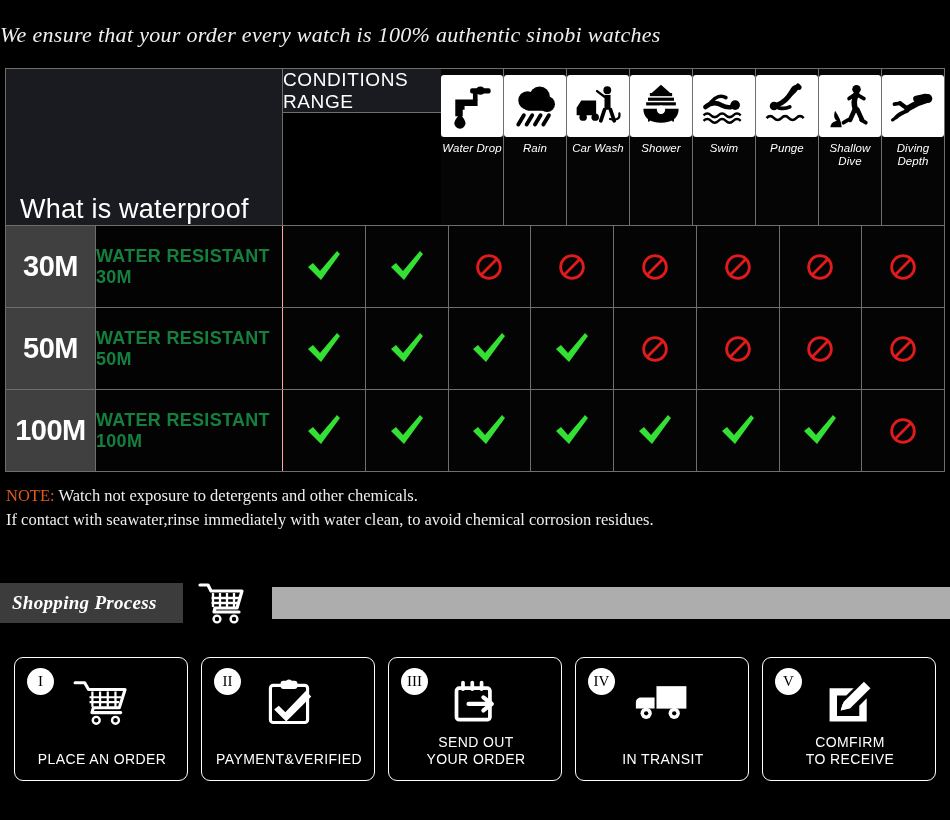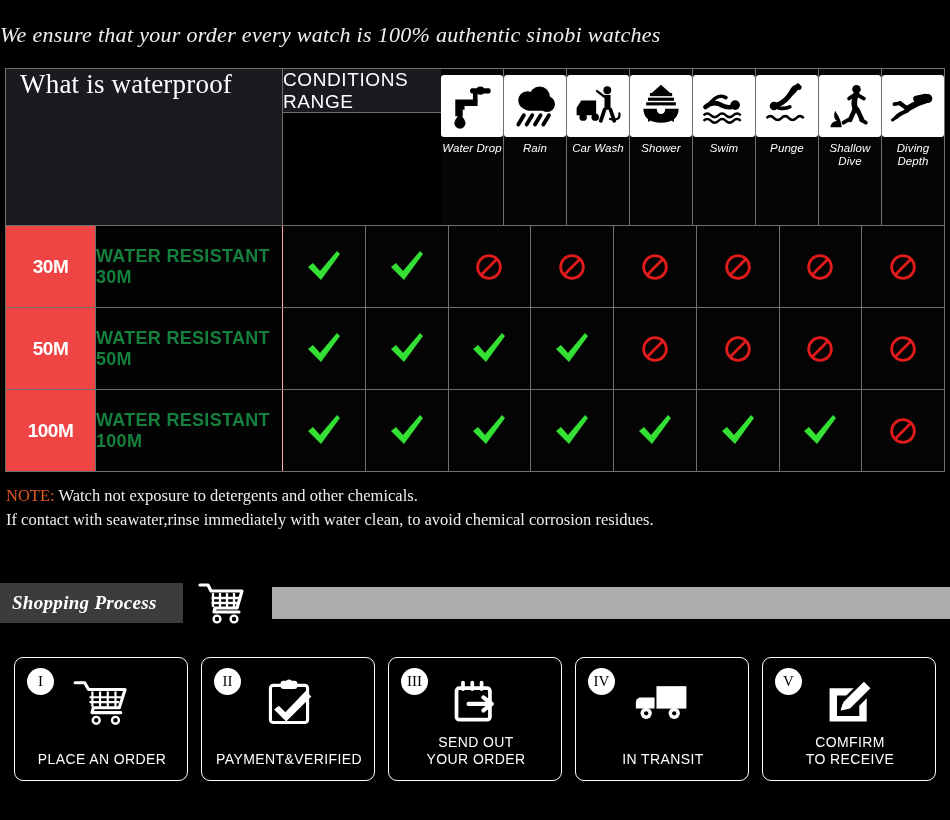--- a/index.html
+++ b/index.html
@@ -21,23 +21,22 @@
   
   .wp-table{
     position:absolute;left:5px;top:68px;width:940px;height:404px;
     border:1px solid #6e6e6e;box-sizing:border-box;
     display:flex;flex-direction:column;
   }
   .thead{display:flex;height:160px;}
   .th-left{
     width:277px;flex:0 0 277px;
     background:#1a1b20;border-right:1px solid #6e6e6e;
-    display:flex;align-items:flex-start;
+    display:flex;align-items:flex-end;
     box-sizing:border-box;
-    font-family:Liberation Serif, serif;
   }
   .th-left-label{
     color:#fff;font-size:27px;padding-left:14px;font-weight:400;letter-spacing:.2px;
   }
   .th-right{flex:1;display:flex;flex-direction:row;box-sizing:border-box;}
   .cond-title{
     height:44px;background:#1a1b20;border-bottom:1px solid #6e6e6e;
     display:flex;align-items:center;justify-content:center;
     color:#fff;font-size:19px;letter-spacing:.6px;box-sizing:border-box;
   }
@@ -57,22 +56,22 @@
   .cond-label{
     margin-top:5px;color:#fff;font-size:11.5px;font-style:italic;
     text-align:center;line-height:12.5px;letter-spacing:.1px;
   }
 
   
   .trow{display:flex;height:81px;border-top:1px solid #6e6e6e;}
   .td-depth{
     width:90px;flex:0 0 90px;border-right:1px solid #6e6e6e;box-sizing:border-box;
     display:flex;align-items:center;justify-content:center;
-    color:#fff;font-size:19px;font-weight:700;letter-spacing:-.5px;
-    background:#ef4444;
+    color:#fff;font-size:29px;font-weight:700;letter-spacing:-.5px;
+    background:#404040;
   }
   .td-desc{
     width:187px;flex:0 0 187px;border-right:1px solid #fca5a5;box-sizing:border-box;
     display:flex;align-items:center;justify-content:center;
     color:#15803d;font-size:18px;font-weight:700;letter-spacing:.3px;
     background:#030303;
   }
   .td-cell{
     flex:1;border-right:1px solid #6e6e6e;box-sizing:border-box;
     display:flex;align-items:center;justify-content:center;background:#040404;

